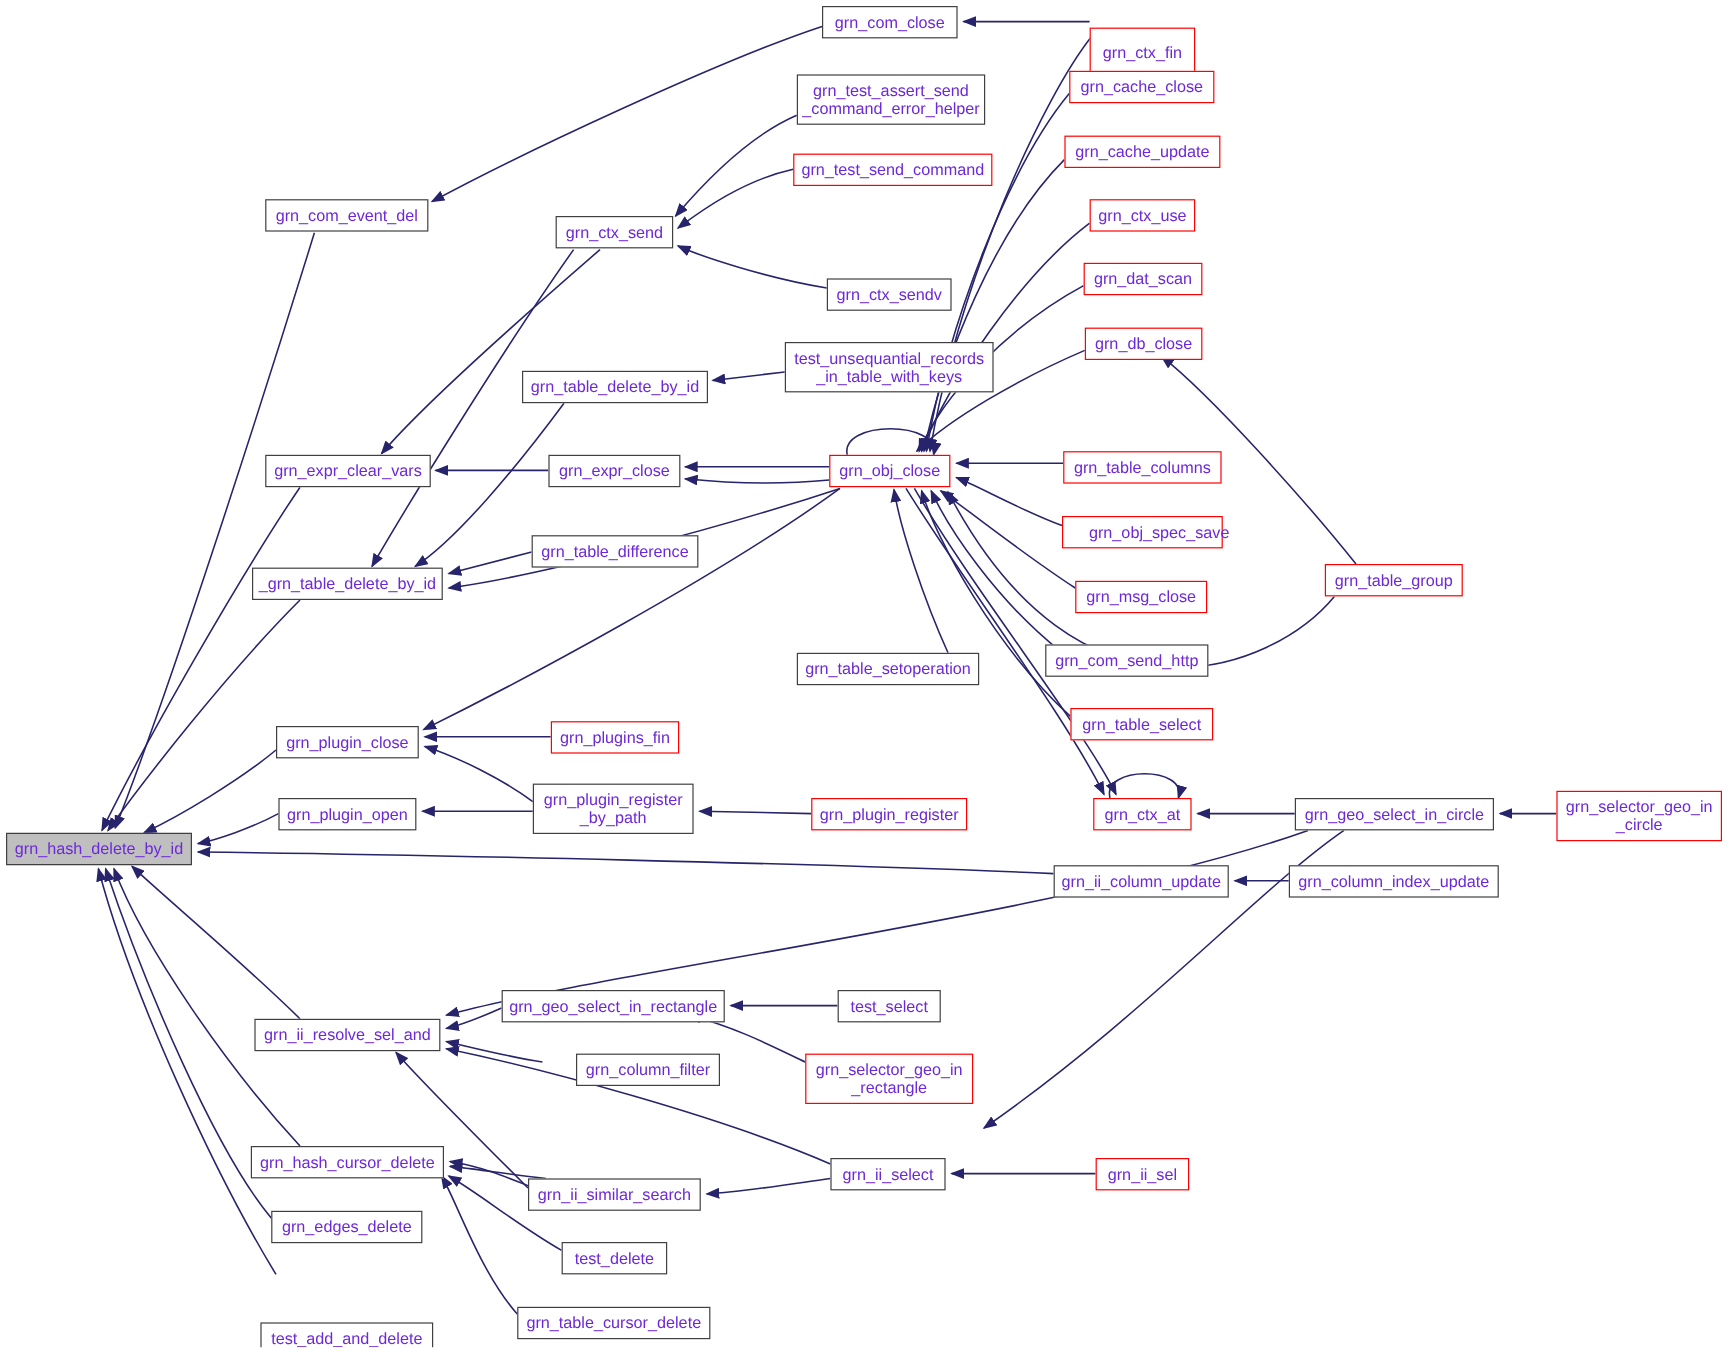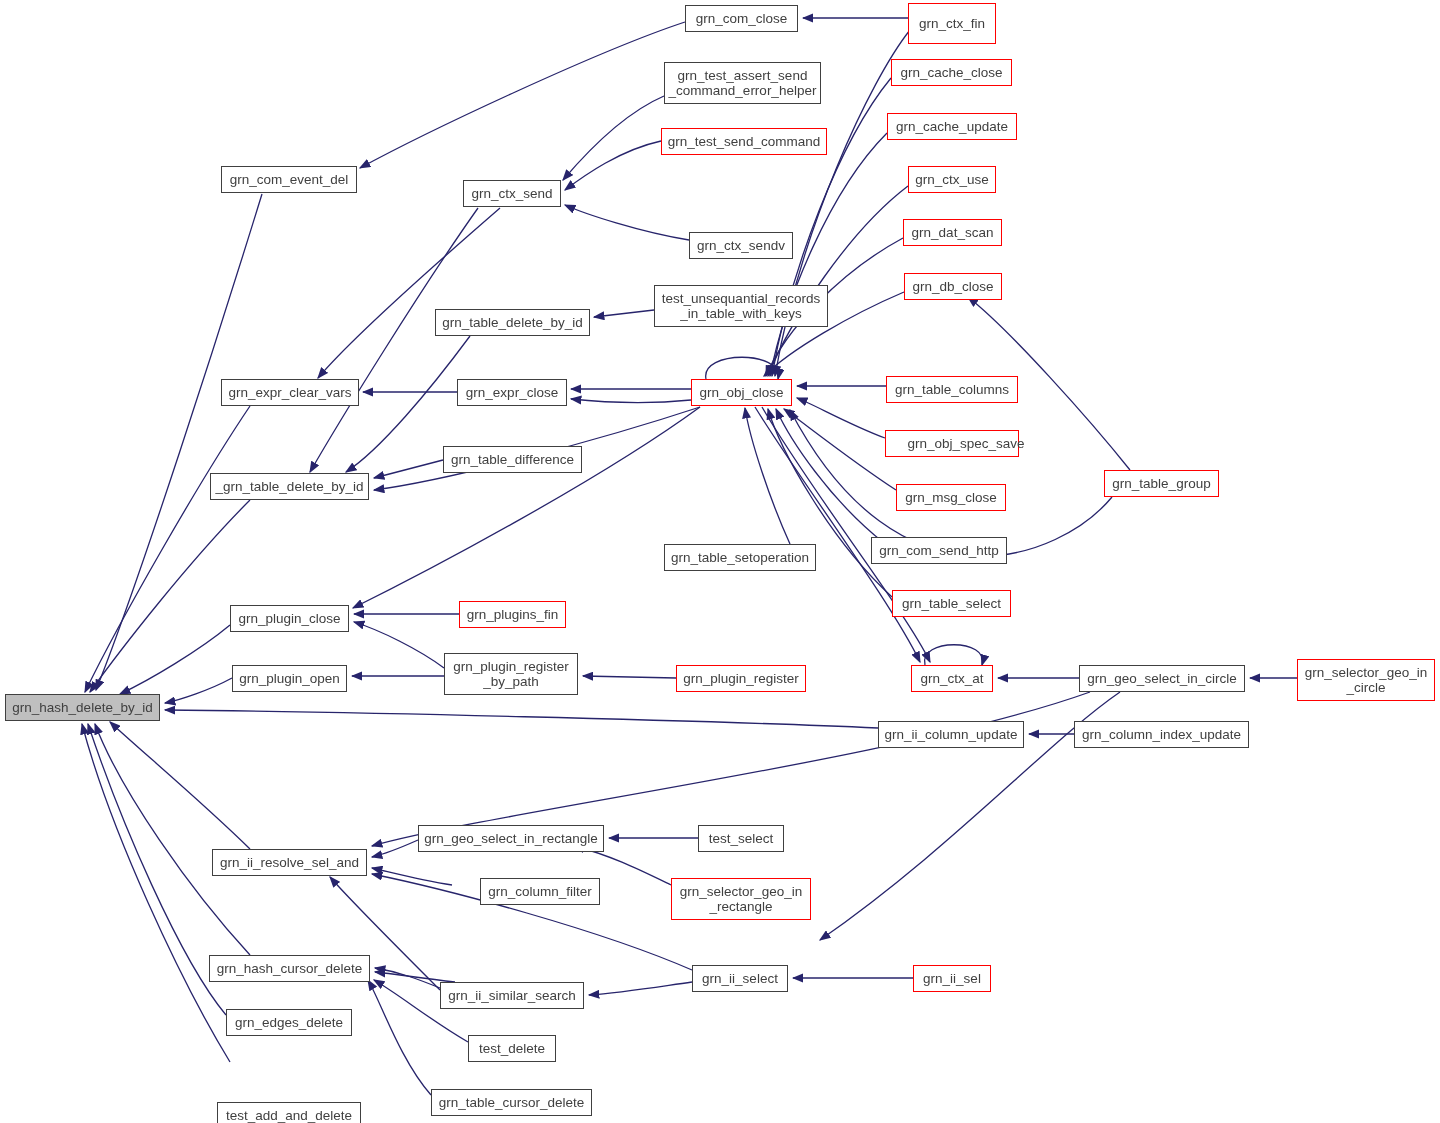--- a/index.html
+++ b/index.html
@@ -28,21 +28,21 @@
     position: absolute;
     box-sizing: border-box;
     display: flex;
     align-items: center;
     justify-content: center;
     text-align: center;
     background: #ffffff;
     border: 1px solid #404040;
     font-size: 13.5px;
     line-height: 15px;
-    color: #404040;
+    color: #6d28d9;
     white-space: pre-line;
     letter-spacing: 0px;
     z-index: 2;
   }
   .node.red {
     border: 1px solid #ff0000;
   }
   .node.focus {
     background: #bfbfbf;
     border: 1px solid #404040;
@@ -121,21 +121,21 @@
         <path d="M 226,1015 C 180,960 120,820 88,724" fill="none" stroke="#27246b" stroke-width="1.3" marker-end="url(#arrow)"></path>
         <path d="M 230,1062 C 180,980 110,830 82,724" fill="none" stroke="#27246b" stroke-width="1.3" marker-end="url(#arrow)"></path>
         <path d="M 468,1042 C 430,1020 400,995 374,980" fill="none" stroke="#27246b" stroke-width="1.3" marker-end="url(#arrow)"></path>
         <path d="M 431,1095 C 400,1060 380,1000 368,980" fill="none" stroke="#27246b" stroke-width="1.3" marker-end="url(#arrow)"></path>
         <path d="M 455,982 C 420,978 395,974 375,972" fill="none" stroke="#27246b" stroke-width="1.3" marker-end="url(#arrow)"></path>
       </g>
   </svg>
   <div id="node-layer">
       <div class="node focus" style="left: 5px; top: 694px; width: 155px; height: 27px;">grn_hash_delete_by_id</div>
       <div class="node" style="left: 685px; top: 5px; width: 113px; height: 27px;">grn_com_close</div>
-      <div class="node red" style="left: 908px; top: 3px; width: 88px; height: 41px; text-align: center;">grn_ctx_fin</div>
+      <div class="node red" style="left: 908px; top: 23px; width: 88px; height: 41px; text-align: center;">grn_ctx_fin</div>
       <div class="node" style="left: 664px; top: 62px; width: 157px; height: 42px;">grn_test_assert_send
 _command_error_helper</div>
       <div class="node red" style="left: 891px; top: 59px; width: 121px; height: 27px;">grn_cache_close</div>
       <div class="node red" style="left: 887px; top: 113px; width: 130px; height: 27px;">grn_cache_update</div>
       <div class="node red" style="left: 661px; top: 128px; width: 166px; height: 27px;">grn_test_send_command</div>
       <div class="node" style="left: 221px; top: 166px; width: 136px; height: 27px;">grn_com_event_del</div>
       <div class="node red" style="left: 908px; top: 166px; width: 88px; height: 27px;">grn_ctx_use</div>
       <div class="node" style="left: 463px; top: 180px; width: 98px; height: 27px;">grn_ctx_send</div>
       <div class="node red" style="left: 903px; top: 219px; width: 99px; height: 27px;">grn_dat_scan</div>
       <div class="node" style="left: 689px; top: 232px; width: 104px; height: 27px;">grn_ctx_sendv</div>

